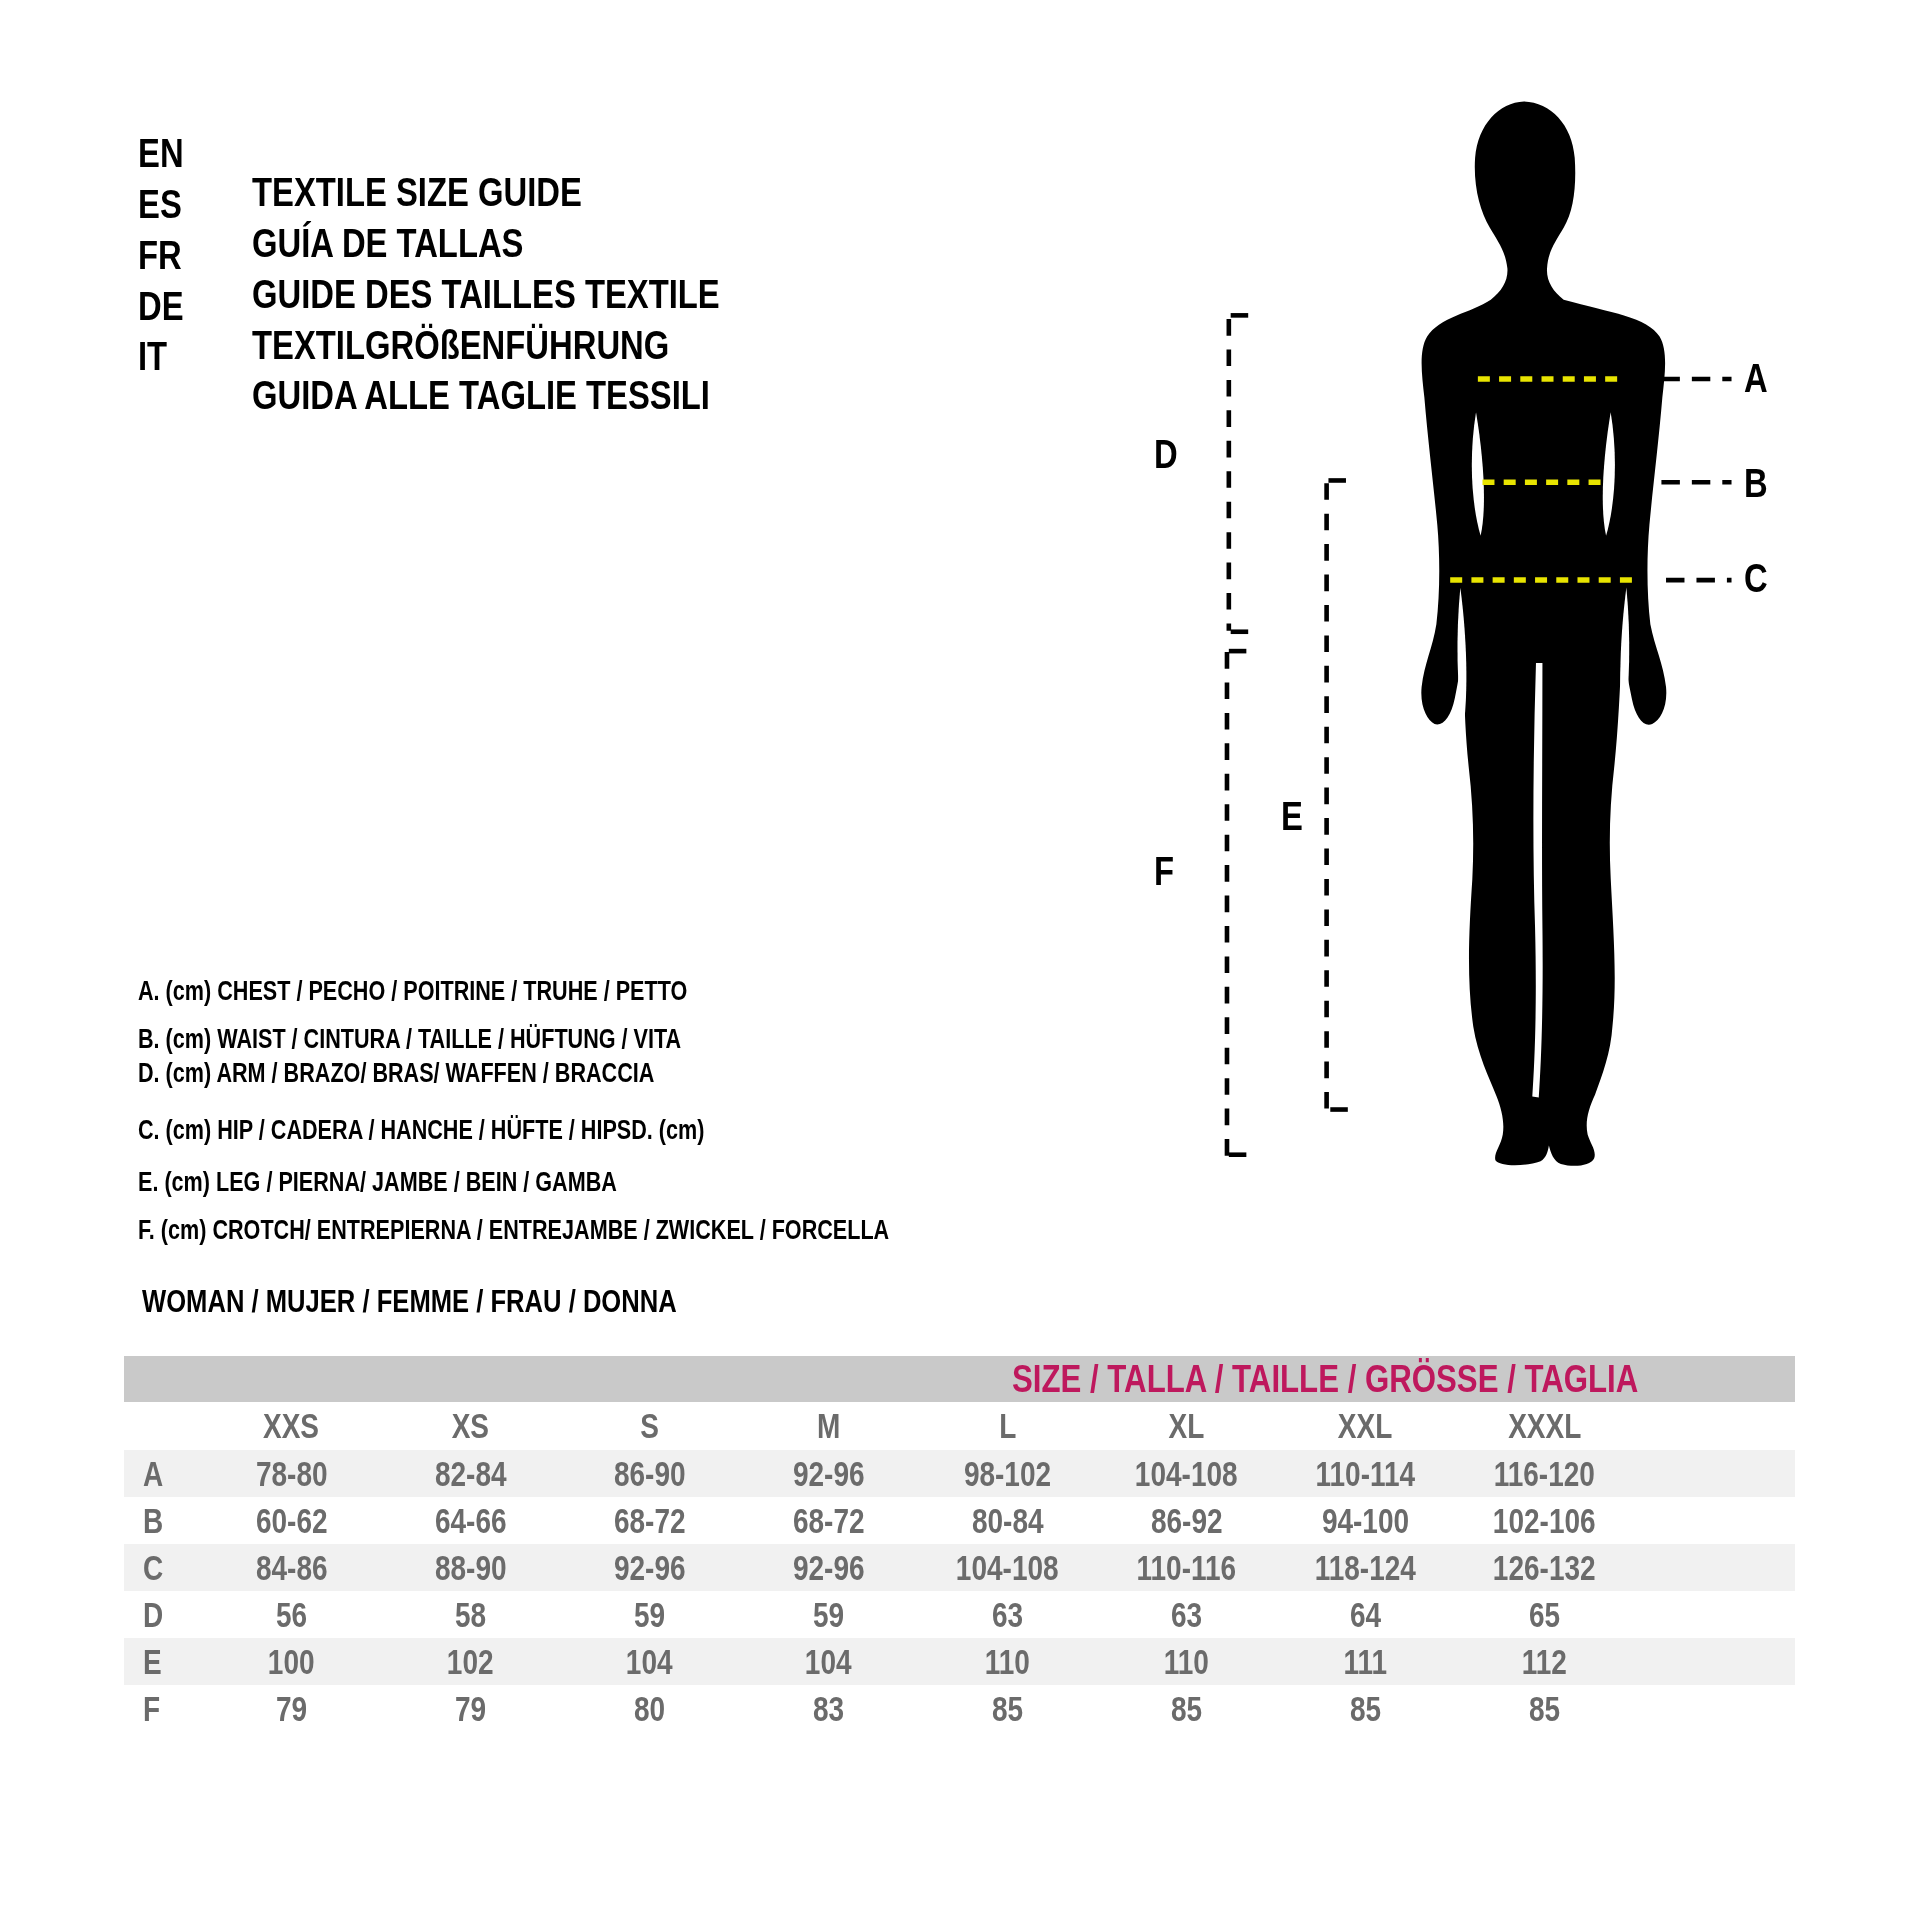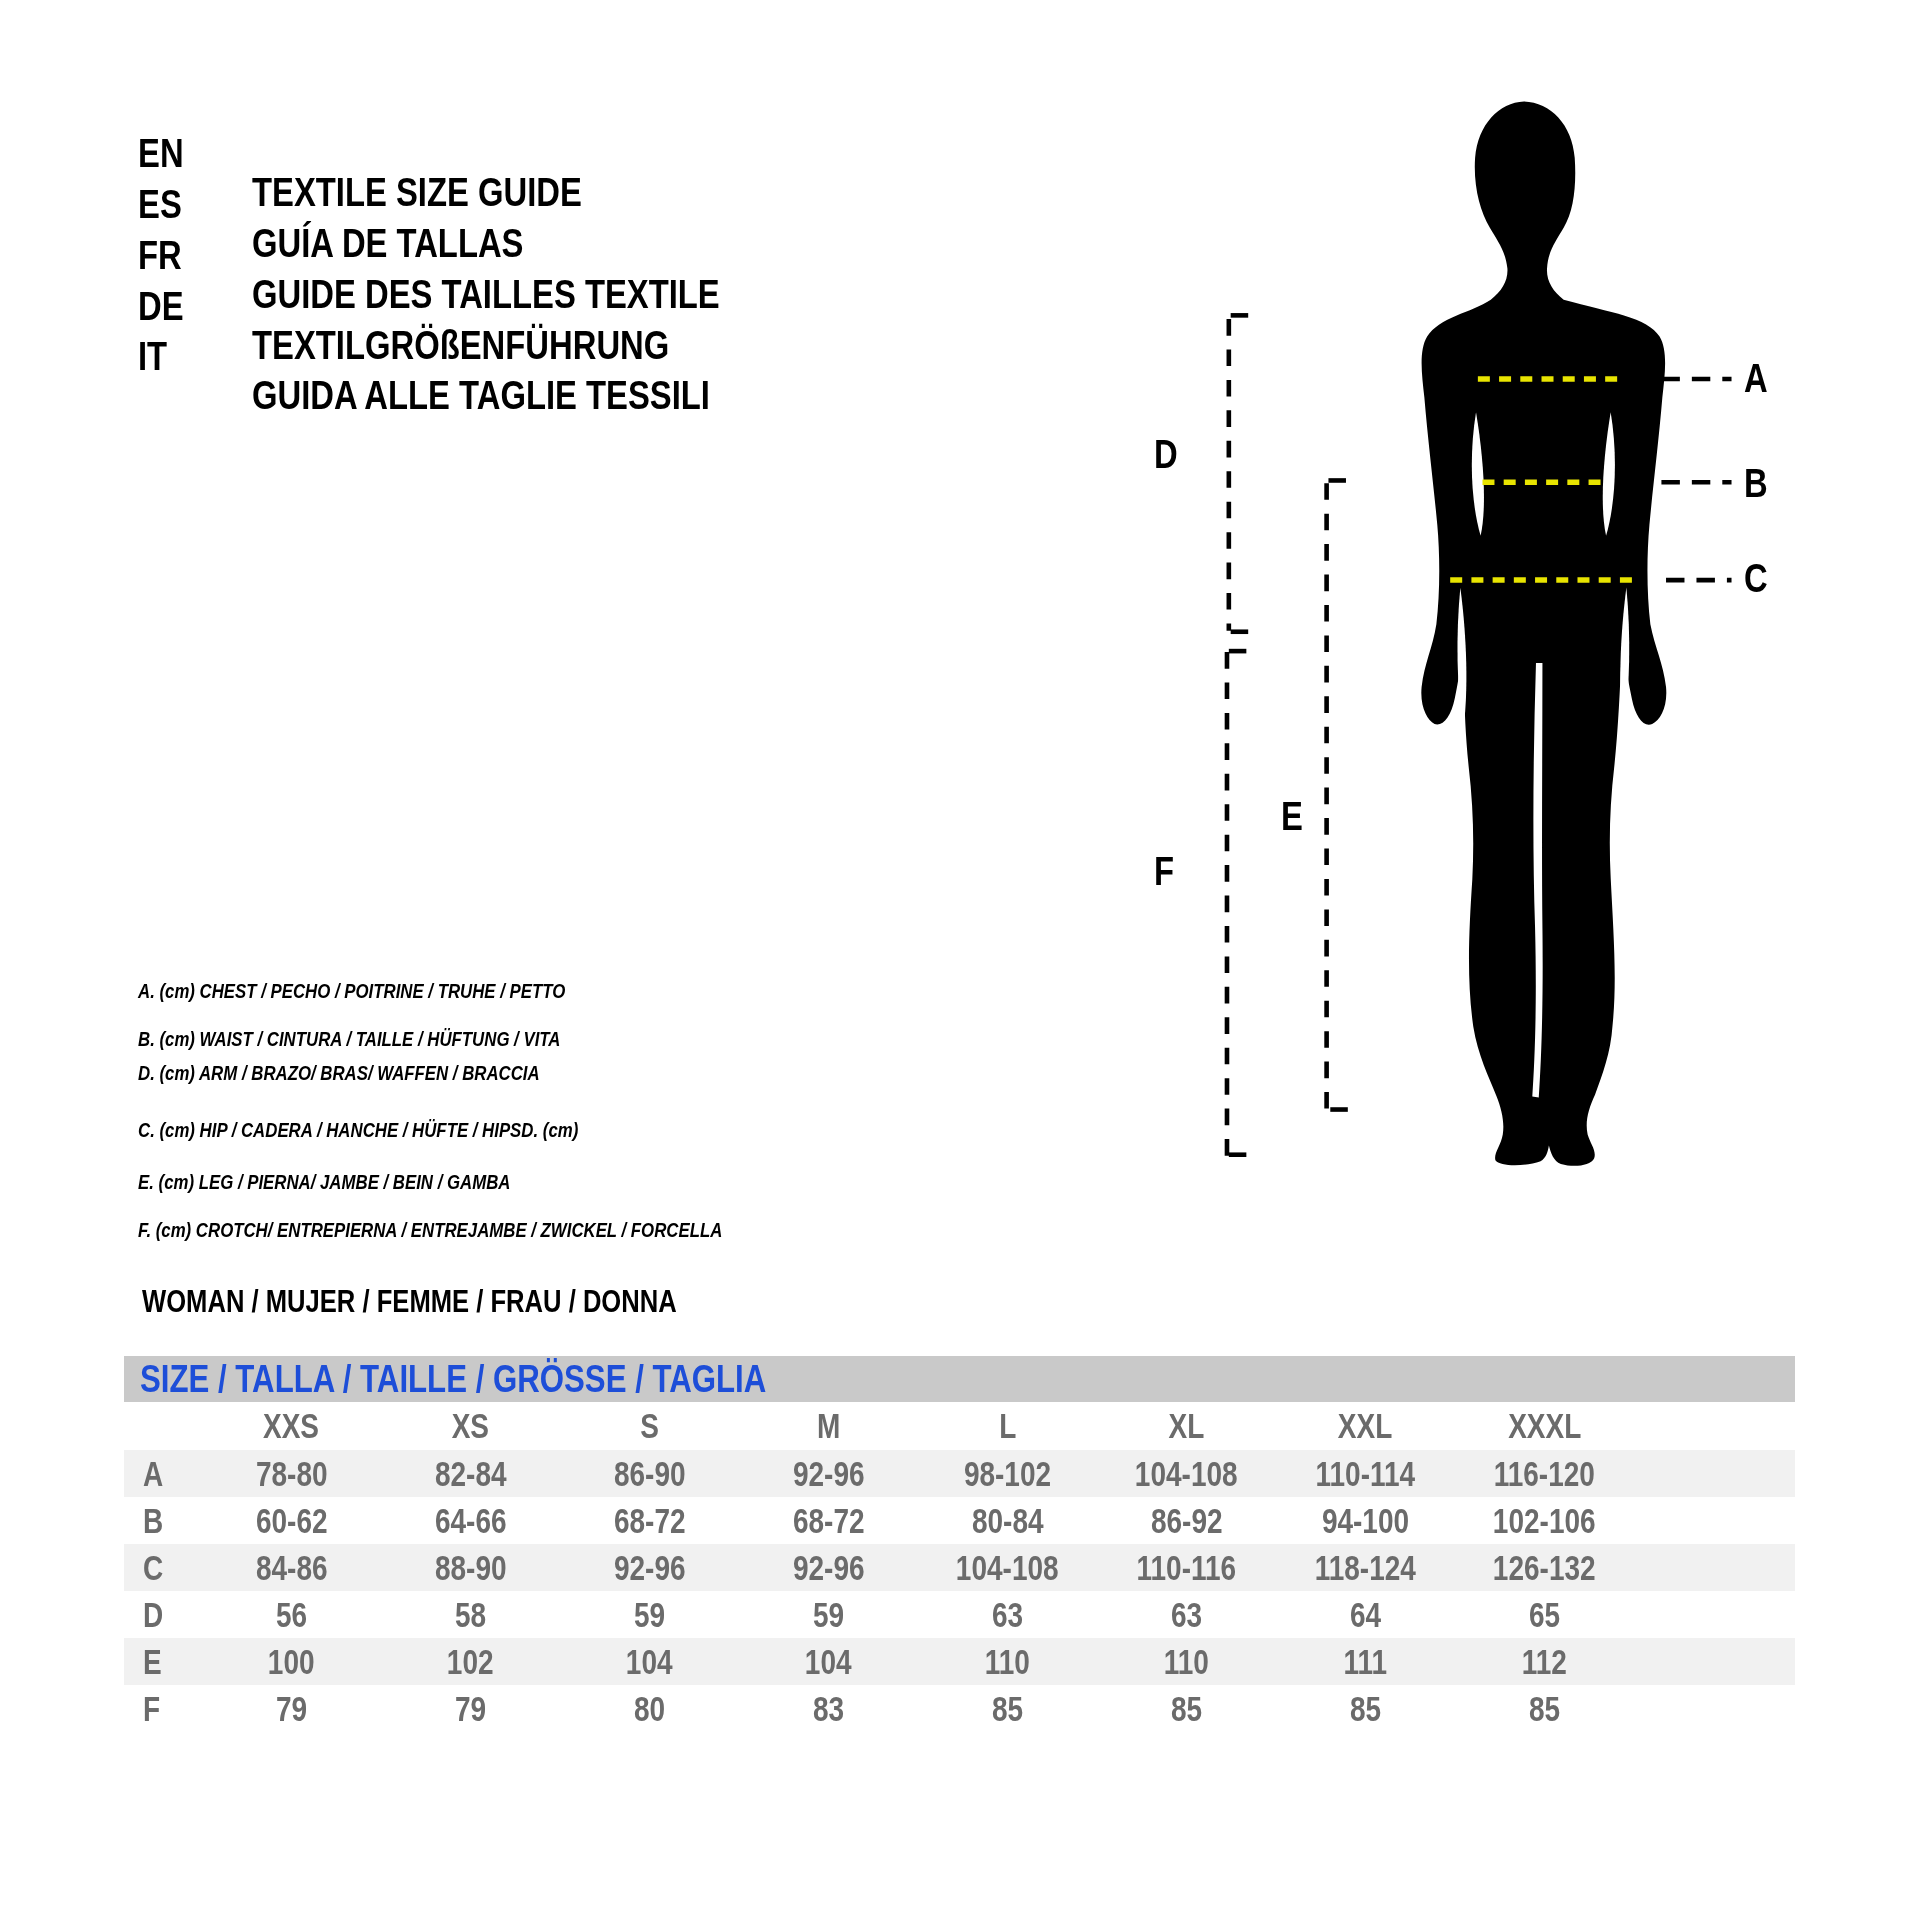--- a/index.html
+++ b/index.html
@@ -5,30 +5,30 @@
   html,body{margin:0;padding:0;background:#fff;}
   #page{position:relative;width:1924px;height:1923px;background:#ffffff;overflow:hidden;
         font-family:"Liberation Sans","DejaVu Sans",sans-serif;color:#000;padding-left:28px;}
   .cx{display:inline-block;transform:scaleX(0.8);transform-origin:0 50%;white-space:nowrap;}
   .cxc{transform-origin:50% 50%;}
   
   .title-row{position:absolute;left:138px;height:51px;line-height:51px;font-size:41px;font-weight:bold;}
   .title-row .code{position:absolute;left:0;top:0;}
   .title-row .ttl{position:absolute;left:114px;top:0;margin-top:39px;}
   
-  .legend-row{position:absolute;left:138px;height:48px;line-height:48px;font-size:21px;font-weight:bold;font-style:italic;}
+  .legend-row{position:absolute;left:138px;height:48px;line-height:48px;font-size:27px;font-weight:bold;}
   .category-line{position:absolute;left:142px;top:1277px;height:48px;line-height:48px;font-size:32px;font-weight:bold;}
   
   .mlabel{position:absolute;font-size:41px;line-height:50px;font-weight:bold;color:#000;}
   
   #figure-svg{position:absolute;left:1108px;top:88px;width:701px;height:1117px;}
   
   #size-table{position:absolute;left:124px;top:1356px;width:1671px;}
-  #table-header-band{height:46px;line-height:46px;background:#c9c9c9;color:#1d4ed8;
-        font-size:39px;font-weight:bold;padding-left:15.7px;}
+  #table-header-band{height:46px;line-height:46px;background:#c9c9c9;color:#be185d;
+        font-size:39px;font-weight:bold;padding-left:15.7px;text-align:right;}
   .trow{display:grid;grid-template-columns:78px repeat(8,179px) 1fr;}
   .trow > div{line-height:47px;text-align:center;font-size:35px;color:#6b6b6b;font-weight:bold;}
   .trow.sizes{height:48px;}
   .trow.sizes > div{line-height:48px;}
   .trow{height:47px;}
   .trow .rlabel{text-align:left;padding-left:19.4px;}
   .trow.stripe{background:#f1f1f1;}
 </style>
 </head>
 <body>

